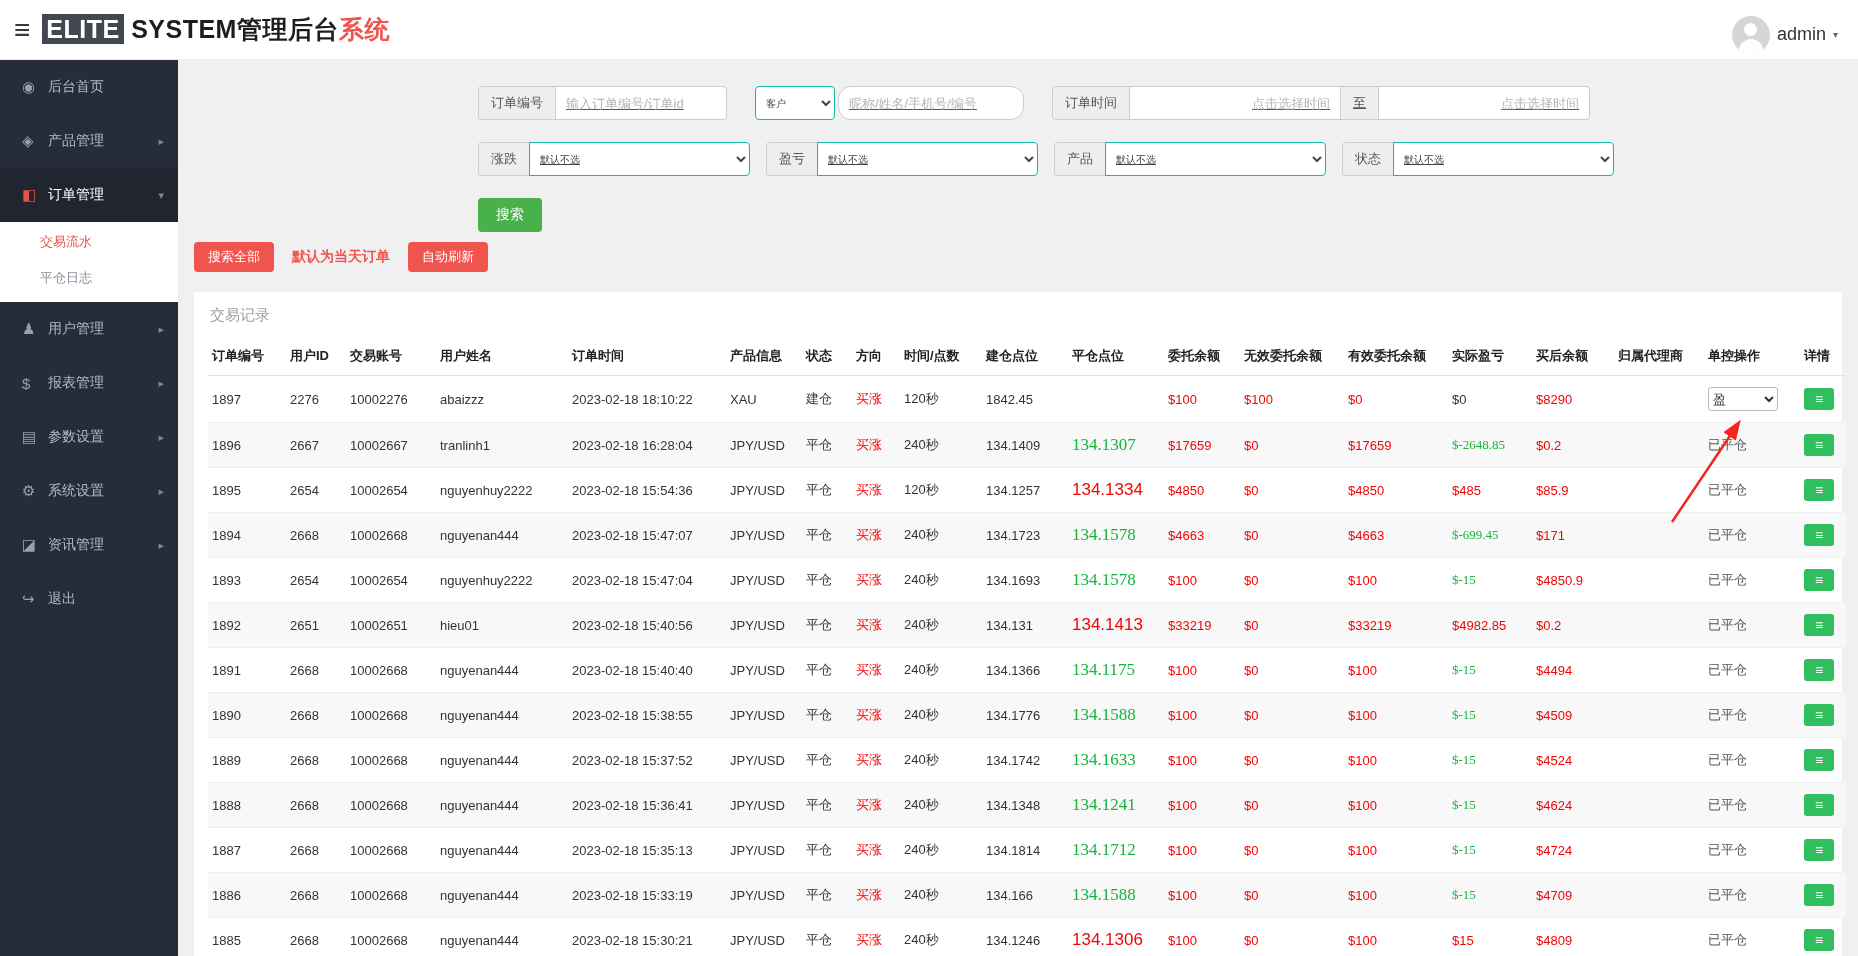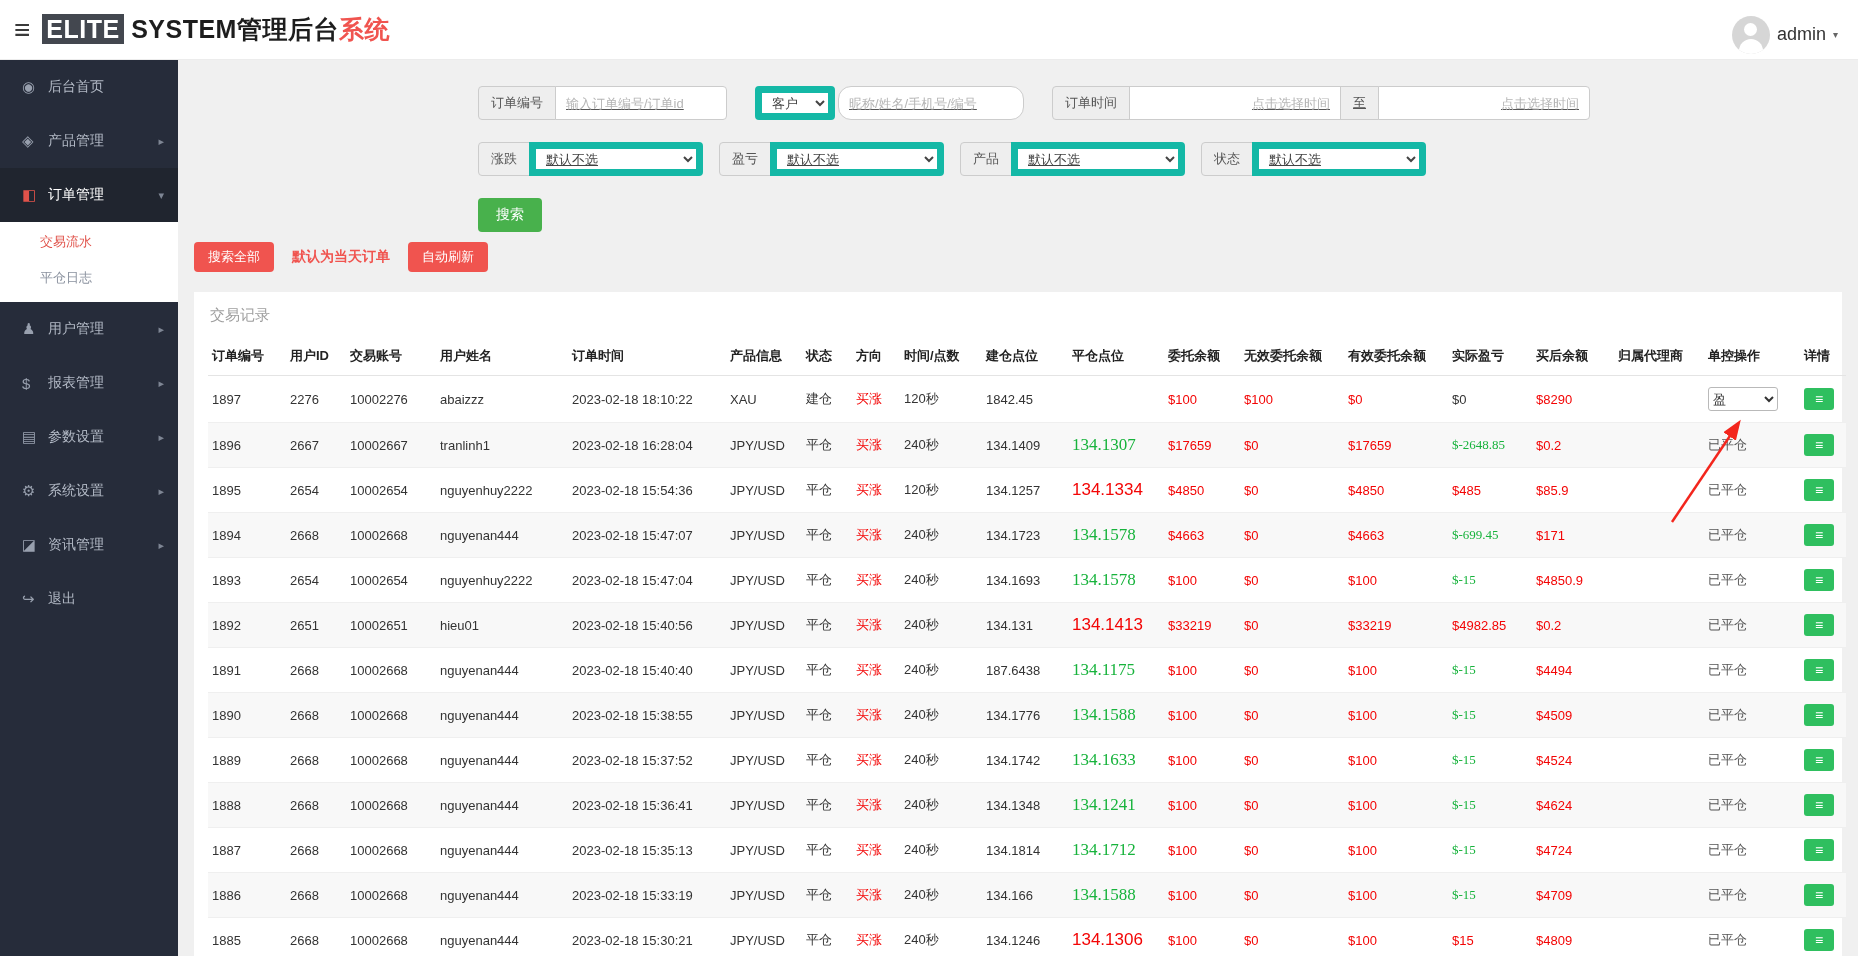--- a/index.html
+++ b/index.html
@@ -40,23 +40,23 @@
   .filters { padding:26px 0 0 300px; }
   .frow { display:flex; align-items:center; margin-bottom:22px; }
   .group { display:flex; align-items:stretch; margin-right:28px; }
   .group.tight { margin-right:16px; }
   .group > * + * { margin-left:-1px;text-decoration:underline; }
   .addon { background:#eee; border:1px solid #ccc; color:#555; font-size:13px; padding:0 12px; display:flex; align-items:center; white-space:nowrap; height:34px; }
   .addon.first { border-radius:4px 0 0 4px; }
   input.txt { border:1px solid #ccc; height:34px; padding:0 10px; font-size:13px; color:#555; outline:none; background:#fff; }
   input.txt::placeholder { color:#b5b5b5; }
   input.txt.endcap { border-radius:0 4px 4px 0; }
-  select.sel { height:34px; border:7px solid #14b8a6; background:#fff; font-size:13px; color:#444; padding:0 6px; outline:none; }
+  select.sel { height:34px; border:1px solid #14b8a6; background:#fff; font-size:10px; color:#444; padding:0 6px; outline:none; }
   .sel.small { width:80px; border-radius:4px; margin-right:4px; }
-  .sel.wide { width:174px; border-radius:0 4px 4px 0; }
+  .sel.wide { width:221px; border-radius:0 4px 4px 0; }
   .w-order { width:172px; }
   .w-name { width:186px; }
   .w-time { width:212px;text-align:right; }
   .search-btn { background:var(--button-green); color:#fff; border:none; border-radius:4px; height:34px; padding:0 18px; font-size:14px; cursor:pointer; }
 
   .actions { display:flex; align-items:center; padding:10px 16px 0; }
   .btn-red { background:var(--brand-red); color:#fff; border:none; border-radius:4px; height:30px; padding:0 14px; font-size:13px; cursor:pointer; }
   .today-label { color:var(--brand-red); font-weight:bold; font-size:14px; margin:0 18px; }
 
   .panel { margin:20px 16px 0; background:#fff; padding:14px 14px 0; }
@@ -371,21 +371,21 @@
           <tr>
             <td>1891</td>
             <td>2668</td>
             <td>10002668</td>
             <td>nguyenan444</td>
             <td>2023-02-18 15:40:40</td>
             <td>JPY/USD</td>
             <td>平仓</td>
             <td class="red">买涨</td>
             <td>240秒</td>
-            <td>187.6438</td>
+            <td>134.1366</td>
             <td class="price green">134.1175</td>
             <td class="red">$100</td>
             <td class="red">$0</td>
             <td class="red">$100</td>
             <td class="green">$-15</td>
             <td class="red">$4494</td>
             <td></td>
             <td><span class="closed">已平仓</span></td>
             <td><button class="detail-btn"><span>≡</span></button></td>
           </tr>

